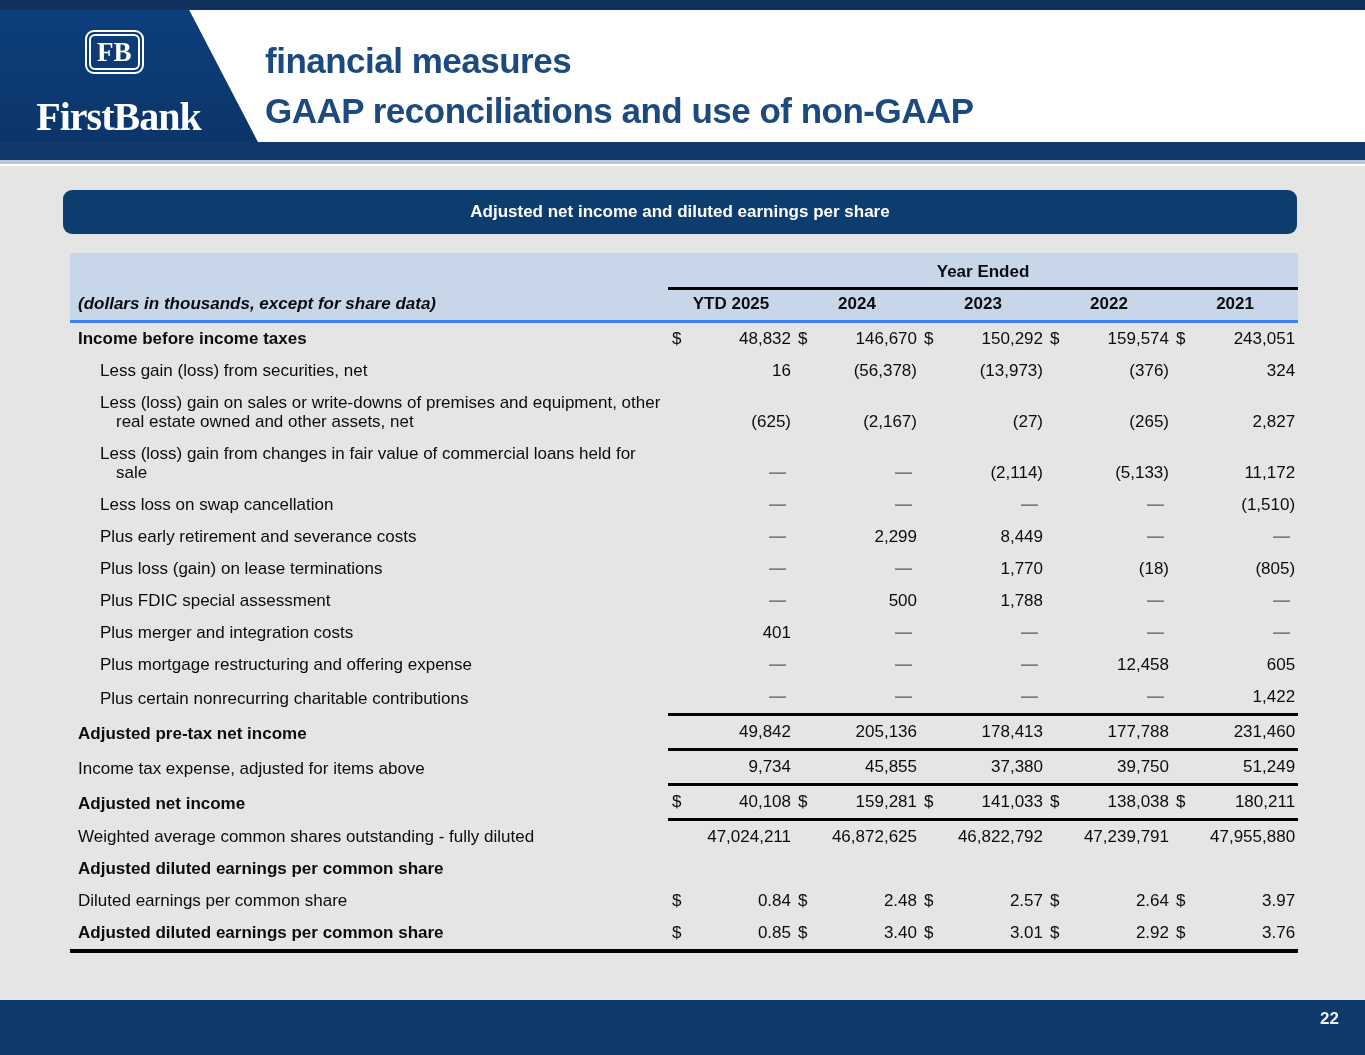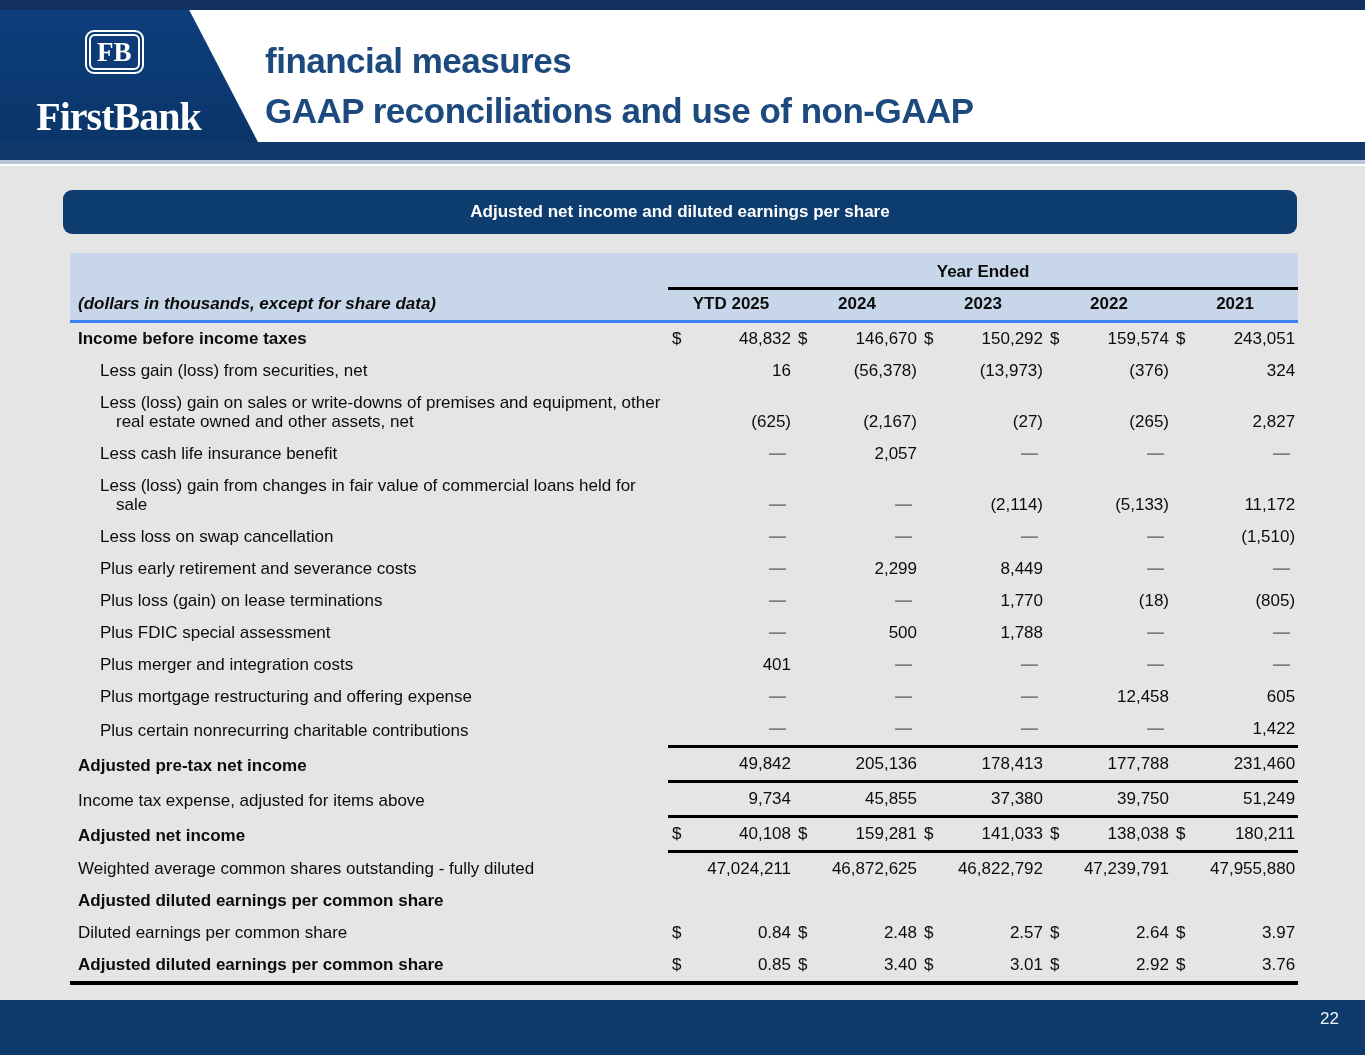--- a/index.html
+++ b/index.html
@@ -51,21 +51,21 @@
   td.label.bold { font-weight:bold; }
   td.label.ind { padding-left:46px; text-indent:-16px; }
   td.usd { text-align:left; padding-left:4px; }
   td.val { text-align:right; padding-right:3px; }
   td.val.dash { color:#7d7d7d; padding-right:8px; font-weight:bold; }
   tr.rb td.usd, tr.rb td.val { border-bottom:3px solid #000; }
   tr.last td { border-bottom:4px solid #000; }
 
   
   .footer { position:absolute; left:0; top:1000px; width:1365px; height:55px; background:#0d3a6a; }
-  .footer .page-num { position:absolute; right:26px; top:9px; color:#eef4fb; font-weight:normal; font-size:17px; }
+  .footer .page-num { position:absolute; right:26px; top:9px; color:#eef4fb; font-weight:bold; font-size:17px; }
 </style>
 </head>
 <body>
 
 <div class="page">
 
   <div class="header">
     <div class="wedge"></div>
     <div class="top-bar"></div>
     <div class="logo">
@@ -149,33 +149,20 @@
             <td class="usd"></td>
             <td class="val">(2,167)</td>
             <td class="usd"></td>
             <td class="val">(27)</td>
             <td class="usd"></td>
             <td class="val">(265)</td>
             <td class="usd"></td>
             <td class="val">2,827</td>
           </tr>
           <tr class="">
-            <td class="label ind">Less cash life insurance benefit</td>
-            <td class="usd"></td>
-            <td class="val dash">—</td>
-            <td class="usd"></td>
-            <td class="val">2,057</td>
-            <td class="usd"></td>
-            <td class="val dash">—</td>
-            <td class="usd"></td>
-            <td class="val dash">—</td>
-            <td class="usd"></td>
-            <td class="val dash">—</td>
-          </tr>
-          <tr class="">
             <td class="label ind">Less (loss) gain from changes in fair value of commercial loans held for sale</td>
             <td class="usd"></td>
             <td class="val dash">—</td>
             <td class="usd"></td>
             <td class="val dash">—</td>
             <td class="usd"></td>
             <td class="val">(2,114)</td>
             <td class="usd"></td>
             <td class="val">(5,133)</td>
             <td class="usd"></td>

